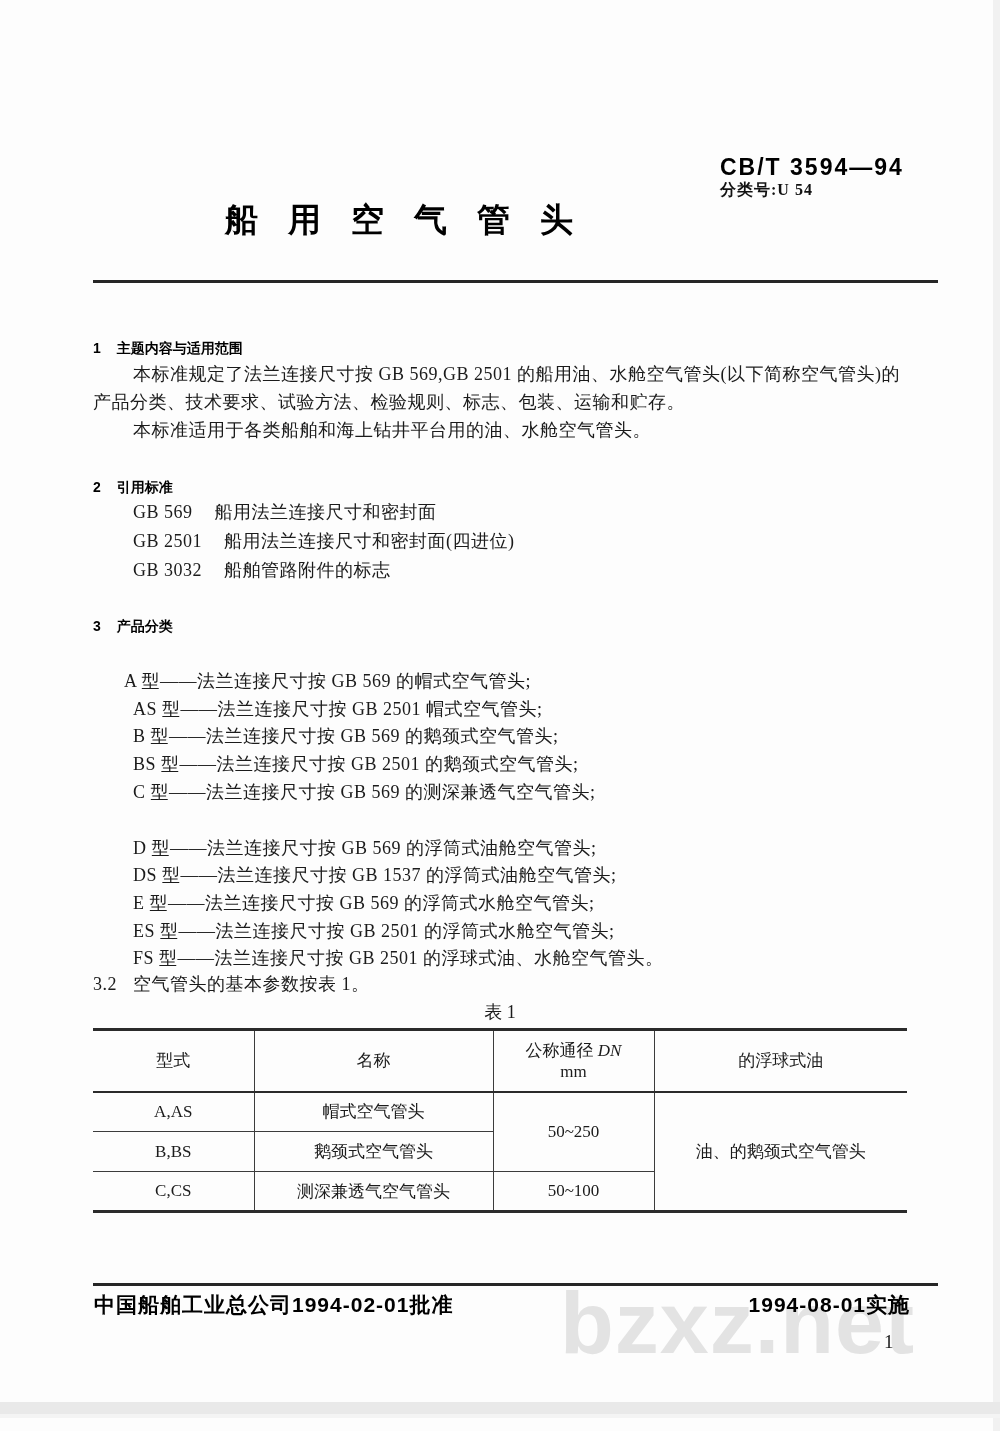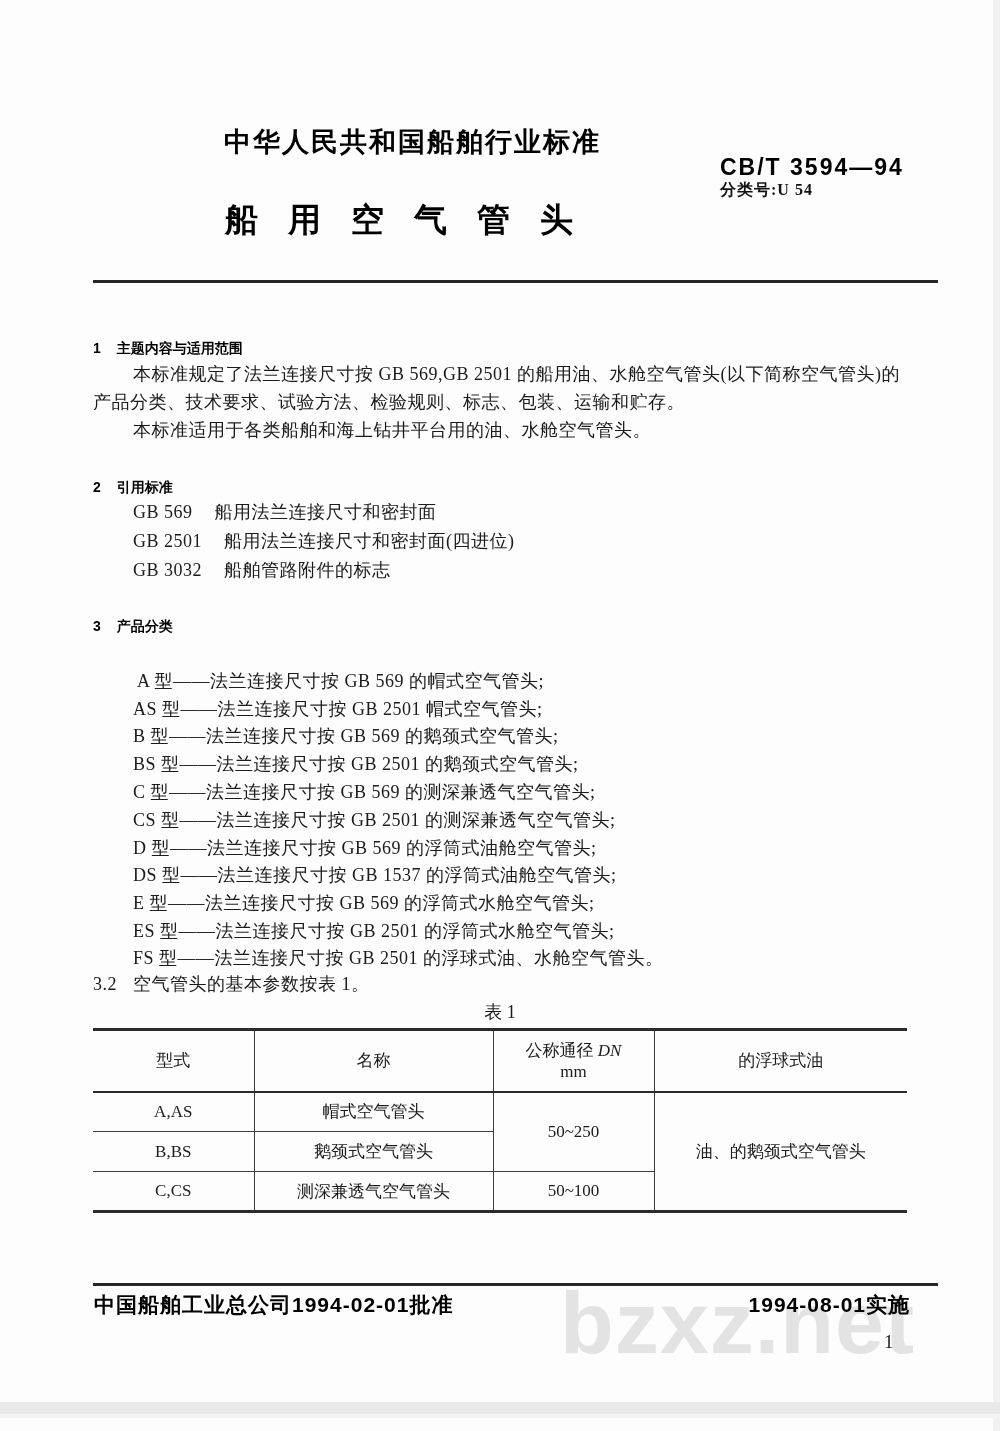--- a/index.html
+++ b/index.html
@@ -65,21 +65,20 @@
   
   .scan-bottom-band { position: absolute; left: 0; top: 1402px; width: 1000px; height: 12px; background: #e9e9e9; }
   .scan-bottom-faint { position: absolute; left: 0; top: 1414px; width: 1000px; height: 4px; background: #f4f4f4; }
   .scan-right-strip { position: absolute; left: 993px; top: 0; width: 7px; height: 1431px; background: #f1f1f1; }
 </style>
 </head>
 <body>
 
 <div class="page">
 
-  <div class="abs hei std-type">中华人民共和国船舶行业标准</div>
   <div class="abs hei std-num">CB/T 3594—94</div>
   <div class="abs cls-num">分类号:U 54</div>
   <div class="abs hei doc-title">船用空气管头</div>
   <div class="rule rule-header"></div>
 
   <div class="abs hei sec-h" style="left:93px; top:320px;">
     <span>1</span><span class="num-gap">主题内容与适用范围</span>
   </div>
   <div class="abs bline" style="left:133px; top:362px;">本标准规定了法兰连接尺寸按 GB 569,GB 2501 的船用油、水舱空气管头(以下简称空气管头)的</div>
   <div class="abs bline" style="left:93px;  top:390px;">产品分类、技术要求、试验方法、检验规则、标志、包装、运输和贮存。</div>
@@ -95,26 +94,25 @@
     <span>GB 2501</span><span class="ref-gap">船用法兰连接尺寸和密封面(四进位)</span>
   </div>
   <div class="abs bline" style="left:133px; top:558px;">
     <span>GB 3032</span><span class="ref-gap">船舶管路附件的标志</span>
   </div>
 
   <div class="abs hei sec-h" style="left:93px; top:598px;">
     <span>3</span><span class="num-gap">产品分类</span>
   </div>
 
-  <div class="abs bline" style="left:137px; top:669px;">A 型——法兰连接尺寸按 GB 569 的帽式空气管头;</div>
+  <div class="abs bline" style="left:124px; top:669px;">A 型——法兰连接尺寸按 GB 569 的帽式空气管头;</div>
   <div class="abs bline" style="left:133px; top:697px;">AS 型——法兰连接尺寸按 GB 2501 帽式空气管头;</div>
   <div class="abs bline" style="left:133px; top:724px;">B 型——法兰连接尺寸按 GB 569 的鹅颈式空气管头;</div>
   <div class="abs bline" style="left:133px; top:752px;">BS 型——法兰连接尺寸按 GB 2501 的鹅颈式空气管头;</div>
   <div class="abs bline" style="left:133px; top:780px;">C 型——法兰连接尺寸按 GB 569 的测深兼透气空气管头;</div>
-  <div class="abs bline" style="left:133px; top:808px;">CS 型——法兰连接尺寸按 GB 2501 的测深兼透气空气管头;</div>
   <div class="abs bline" style="left:133px; top:836px;">D 型——法兰连接尺寸按 GB 569 的浮筒式油舱空气管头;</div>
   <div class="abs bline" style="left:133px; top:863px;">DS 型——法兰连接尺寸按 GB 1537 的浮筒式油舱空气管头;</div>
   <div class="abs bline" style="left:133px; top:891px;">E 型——法兰连接尺寸按 GB 569 的浮筒式水舱空气管头;</div>
   <div class="abs bline" style="left:133px; top:919px;">ES 型——法兰连接尺寸按 GB 2501 的浮筒式水舱空气管头;</div>
   <div class="abs bline" style="left:133px; top:946px;">FS 型——法兰连接尺寸按 GB 2501 的浮球式油、水舱空气管头。</div>
 
   <div class="abs bline" style="left:93px; top:972px;">
     <span>3.2</span><span class="num-gap">空气管头的基本参数按表 1。</span>
   </div>
 

